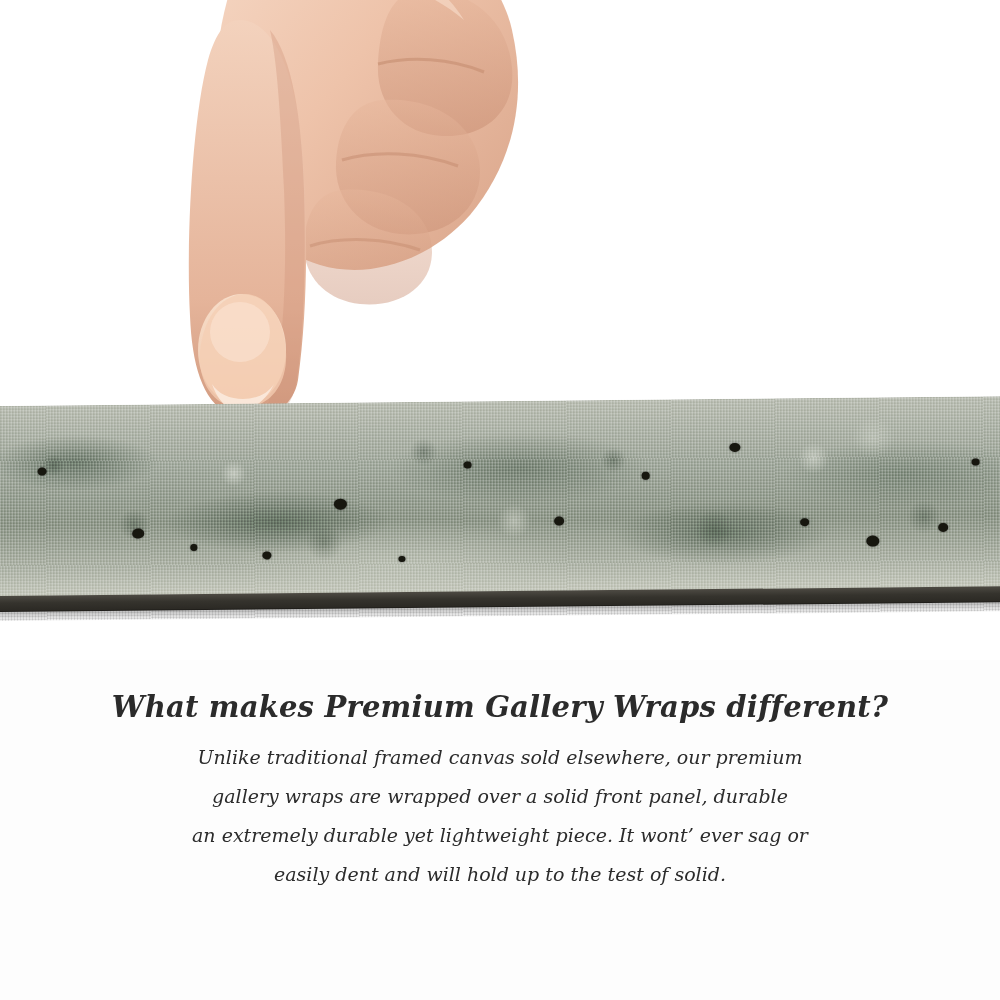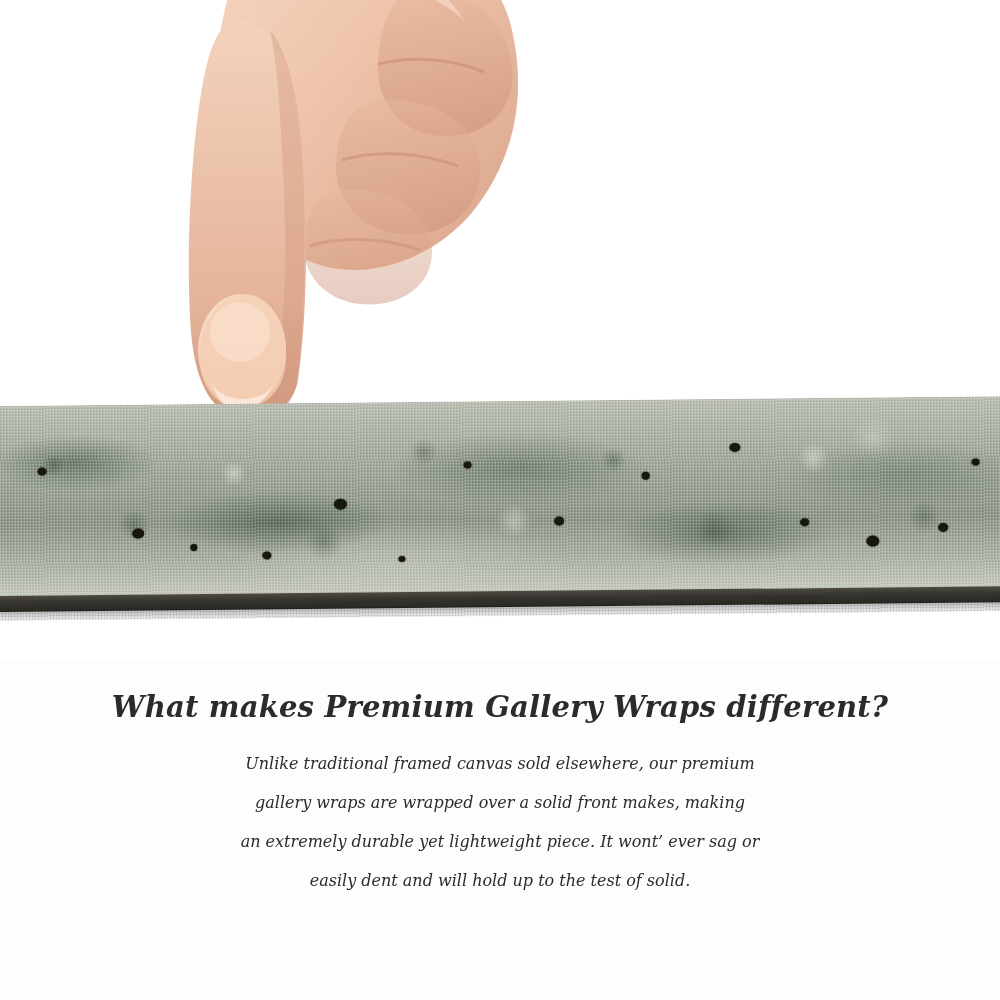--- a/index.html
+++ b/index.html
@@ -126,25 +126,25 @@
     top: 690px;
     width: 1000px;
     text-align: center;
     color: #2b2b2b;
     font-style: italic;
   }
   .caption .headline {
     font-size: 29px;
     font-weight: 700;
     letter-spacing: 0.2px;
-    margin-bottom: 20px;
+    margin-bottom: 14px;
     text-align: center;
   }
   .caption .line {
-    font-size: 16px;
+    font-size: 19px;
     line-height: 39px;
     font-weight: 400;
     font-style: italic;
   }
 </style>
 </head>
 <body>
 
 <div class="stage">
 
@@ -227,18 +227,18 @@
       <span class="speck" style="left:978px; top:62px;  width:8px;  height:7px;"></span>
 
       <div class="slab-edge"></div>
       <div class="slab-shadow"></div>
     </div>
   </div>
 
   <div class="caption">
     <div class="headline">What makes Premium Gallery Wraps different?</div>
     <div class="line">Unlike traditional framed canvas sold elsewhere, our premium</div>
-    <div class="line">gallery wraps are wrapped over a solid front makes, making</div>
+    <div class="line">gallery wraps are wrapped over a solid front panel, durable</div>
     <div class="line">an extremely durable yet lightweight piece. It wont’ ever sag or</div>
     <div class="line">easily dent and will hold up to the test of solid.</div>
   </div>
 
 </div>
 
 </body></html>

